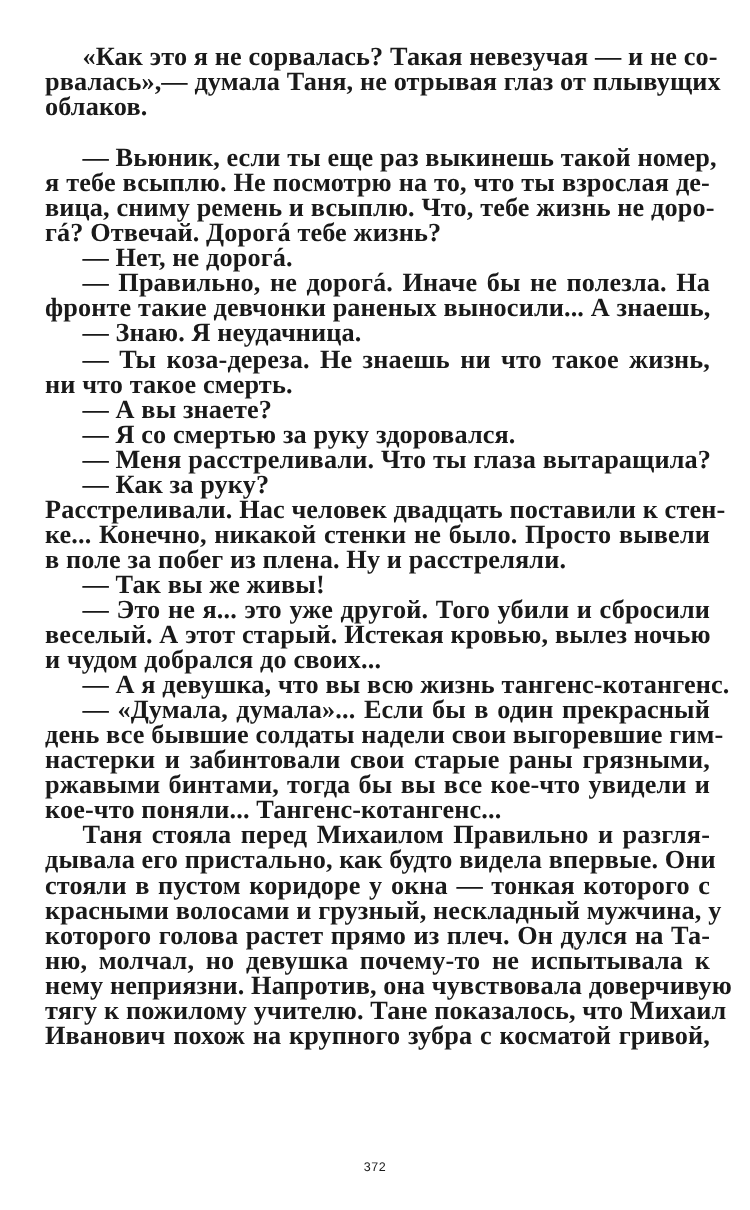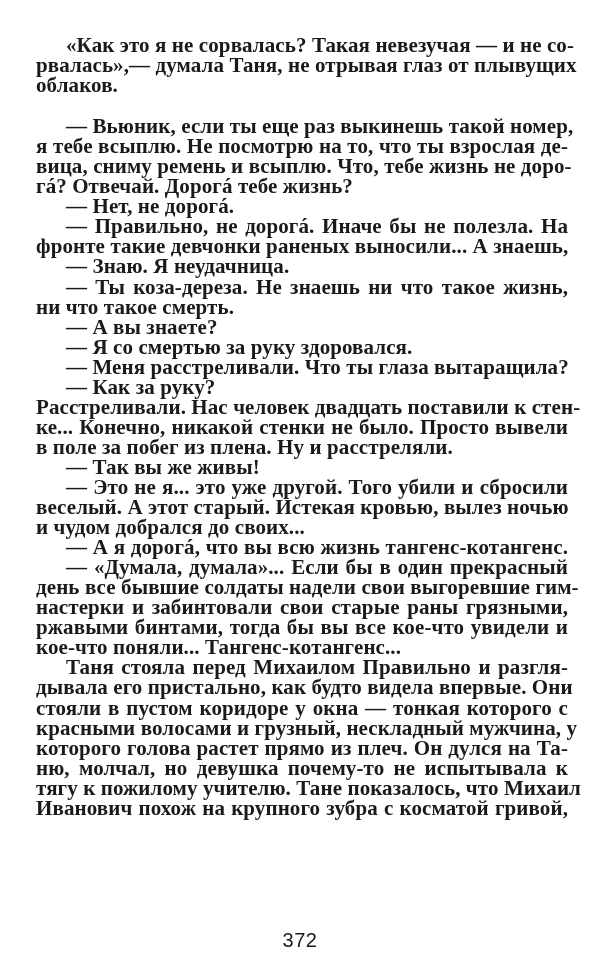--- a/index.html
+++ b/index.html
@@ -29,21 +29,21 @@
   }
   .line.last { text-align-last: left; }
   .line.indent { padding-left: 30px; }
   .blank { height: 21px; }
   .pagenum {
     position: absolute;
     top: 929px;
     left: 0; width: 600px;
     text-align: center;
     font-family: "Liberation Sans", "DejaVu Sans", sans-serif;
-    font-size: 20px;
+    font-size: 10px;
     color: #1a1a1a;
     letter-spacing: 0.5px;
   }
 </style>
 </head>
 <body>
 
 <div class="page" id="page">
     <div class="line indent">«Как это я не сорвалась? Такая невезучая — и не со-</div>
     <div class="line">рвалась»,— думала Таня, не отрывая глаз от плывущих</div>
@@ -63,28 +63,29 @@
     <div class="line indent last">— Я со смертью за руку здоровался.</div>
     <div class="line indent">— Меня расстреливали. Что ты глаза вытаращила?</div>
     <div class="line indent last">— Как за руку?</div>
     <div class="line">Расстреливали. Нас человек двадцать поставили к стен-</div>
     <div class="line">ке... Конечно, никакой стенки не было. Просто вывели</div>
     <div class="line last">в поле за побег из плена. Ну и расстреляли.</div>
     <div class="line indent last">— Так вы же живы!</div>
     <div class="line indent">— Это не я... это уже другой. Того убили и сбросили</div>
     <div class="line">веселый. А этот старый. Истекая кровью, вылез ночью</div>
     <div class="line last">и чудом добрался до своих...</div>
-    <div class="line indent">— А я дорогá, что вы всю жизнь тангенс-котангенс.</div>
+    <div class="line indent">— А я девушка, что вы всю жизнь тангенс-котангенс.</div>
     <div class="line indent">— «Думала, думала»... Если бы в один прекрасный</div>
     <div class="line">день все бывшие солдаты надели свои выгоревшие гим-</div>
     <div class="line">настерки и забинтовали свои старые раны грязными,</div>
     <div class="line">ржавыми бинтами, тогда бы вы все кое-что увидели и</div>
     <div class="line last">кое-что поняли... Тангенс-котангенс...</div>
     <div class="line indent">Таня стояла перед Михаилом Правильно и разгля-</div>
     <div class="line">дывала его пристально, как будто видела впервые. Они</div>
     <div class="line">стояли в пустом коридоре у окна — тонкая которого с</div>
     <div class="line">красными волосами и грузный, нескладный мужчина, у</div>
     <div class="line">которого голова растет прямо из плеч. Он дулся на Та-</div>
     <div class="line">ню, молчал, но девушка почему-то не испытывала к</div>
+    <div class="line">нему неприязни. Напротив, она чувствовала доверчивую</div>
     <div class="line">тягу к пожилому учителю. Тане показалось, что Михаил</div>
     <div class="line">Иванович похож на крупного зубра с косматой гривой,</div>
   </div>
 <div class="pagenum">372</div>
 
 </body></html>

